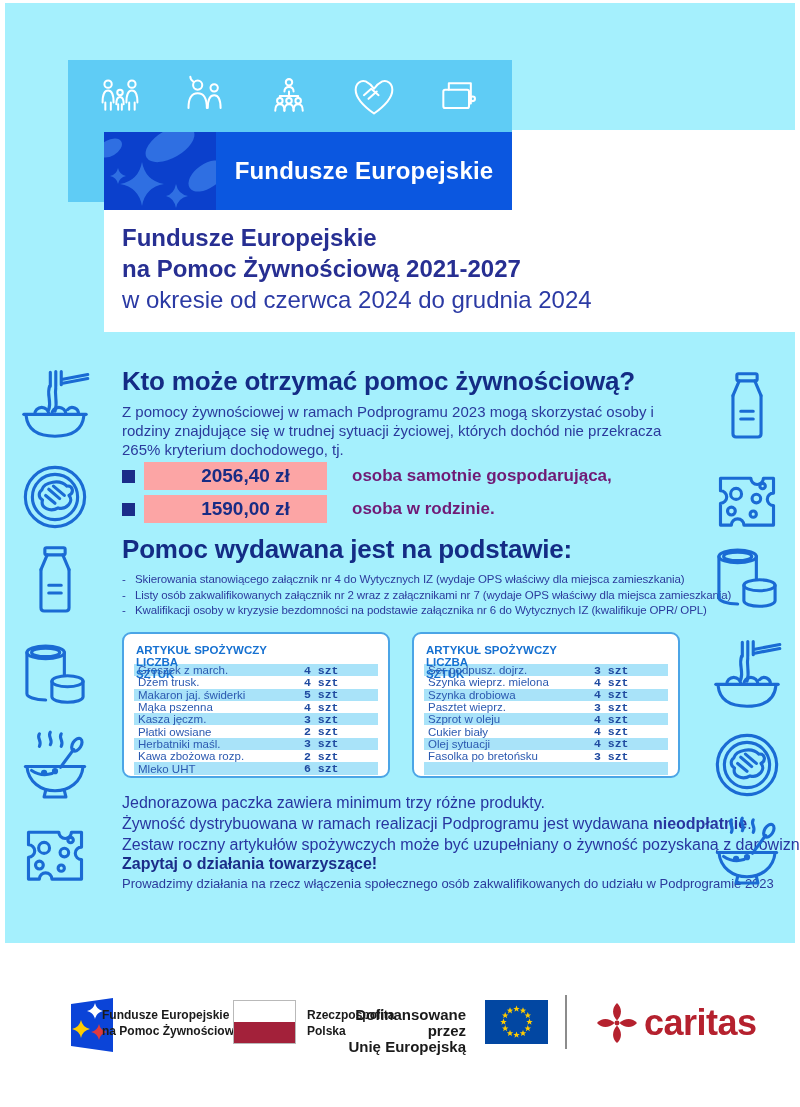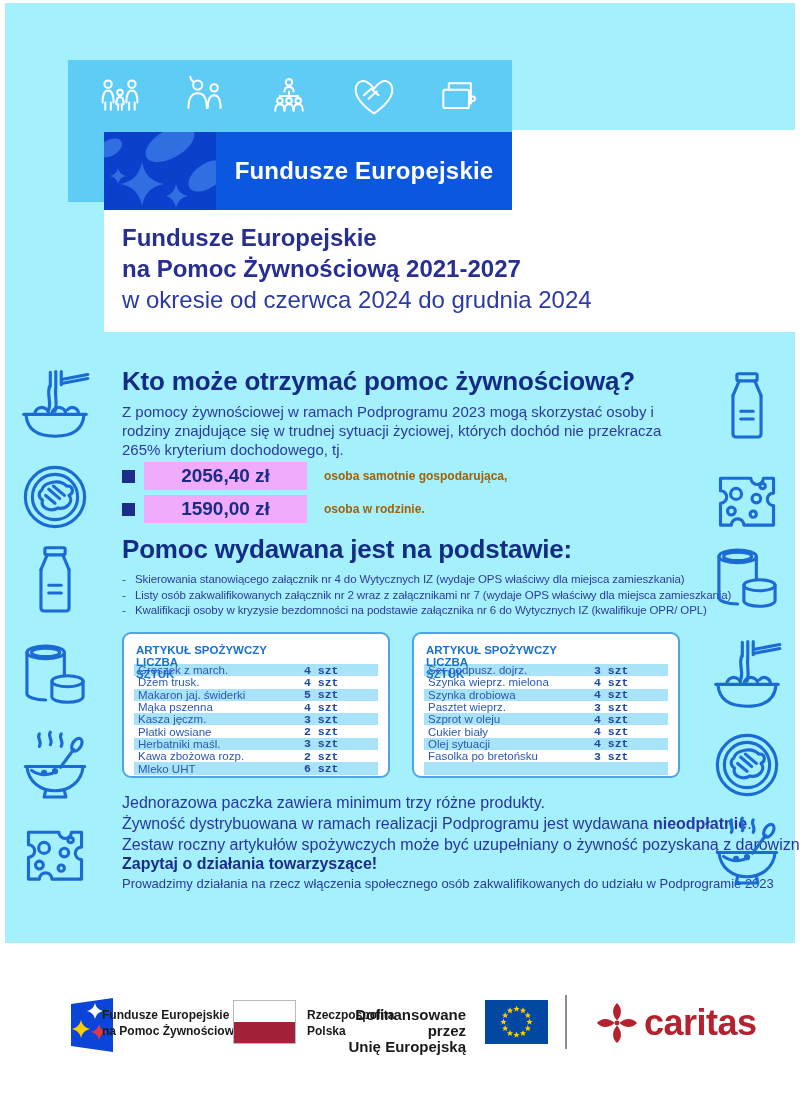--- a/index.html
+++ b/index.html
@@ -24,23 +24,23 @@
   #title-block{left:122px;top:222px;color:#272f92;}
   .title-line{font-size:24px;line-height:31px;font-weight:700;}
   .title-line.reg{font-weight:400;color:#2b3aa4;}
   
   .h-sec{font-weight:700;font-size:26px;color:#142c85;letter-spacing:-.2px;}
   #h1{left:122px;top:366px;}
   #p1{left:122px;top:402px;width:568px;font-size:15px;line-height:19px;color:#2b3a9c;}
   .amount-row{left:122px;display:flex;align-items:center;height:28px;}
   #amount-0{top:462px;} #amount-1{top:495px;}
   .sq{width:13px;height:13px;background:#1b2d89;margin-right:9px;flex:0 0 auto;}
-  .amount-box{width:163px;height:28px;background:#f0abfc;display:flex;align-items:center;
-              justify-content:center;font-weight:700;font-size:19px;color:#182c85;}
-  .amount-label{margin-left:17px;font-weight:700;font-size:12px;color:#a16207;}
+  .amount-box{width:163px;height:28px;background:#fca5a5;display:flex;align-items:center;
+              justify-content:center;font-weight:700;font-size:19px;color:#182c85;padding-left:20px;}
+  .amount-label{margin-left:25px;font-weight:700;font-size:17px;color:#701a75;}
   #h2{left:122px;top:534px;}
   #list2{left:122px;top:572px;font-size:11.5px;line-height:15.5px;color:#2b3a9c;letter-spacing:-.1px;}
   #list2 .li{display:flex;white-space:nowrap;}
   #list2 .dash{width:13px;flex:0 0 auto;}
   
   .food-table{top:632px;width:268px;height:146px;background:#fff;border:2px solid #4ba5e6;
               border-radius:9px;box-sizing:border-box;padding:8px 10px 0 10px;}
   #table-0{left:122px;} #table-1{left:412px;}
   .t-head{display:flex;font-weight:700;font-size:11.5px;color:#1671d1;padding:2px 2px 0 2px;height:20px;flex-direction:column;}
   .t-head .c1{flex:1;} .t-head .c2{width:76px;flex:0 0 auto;}

